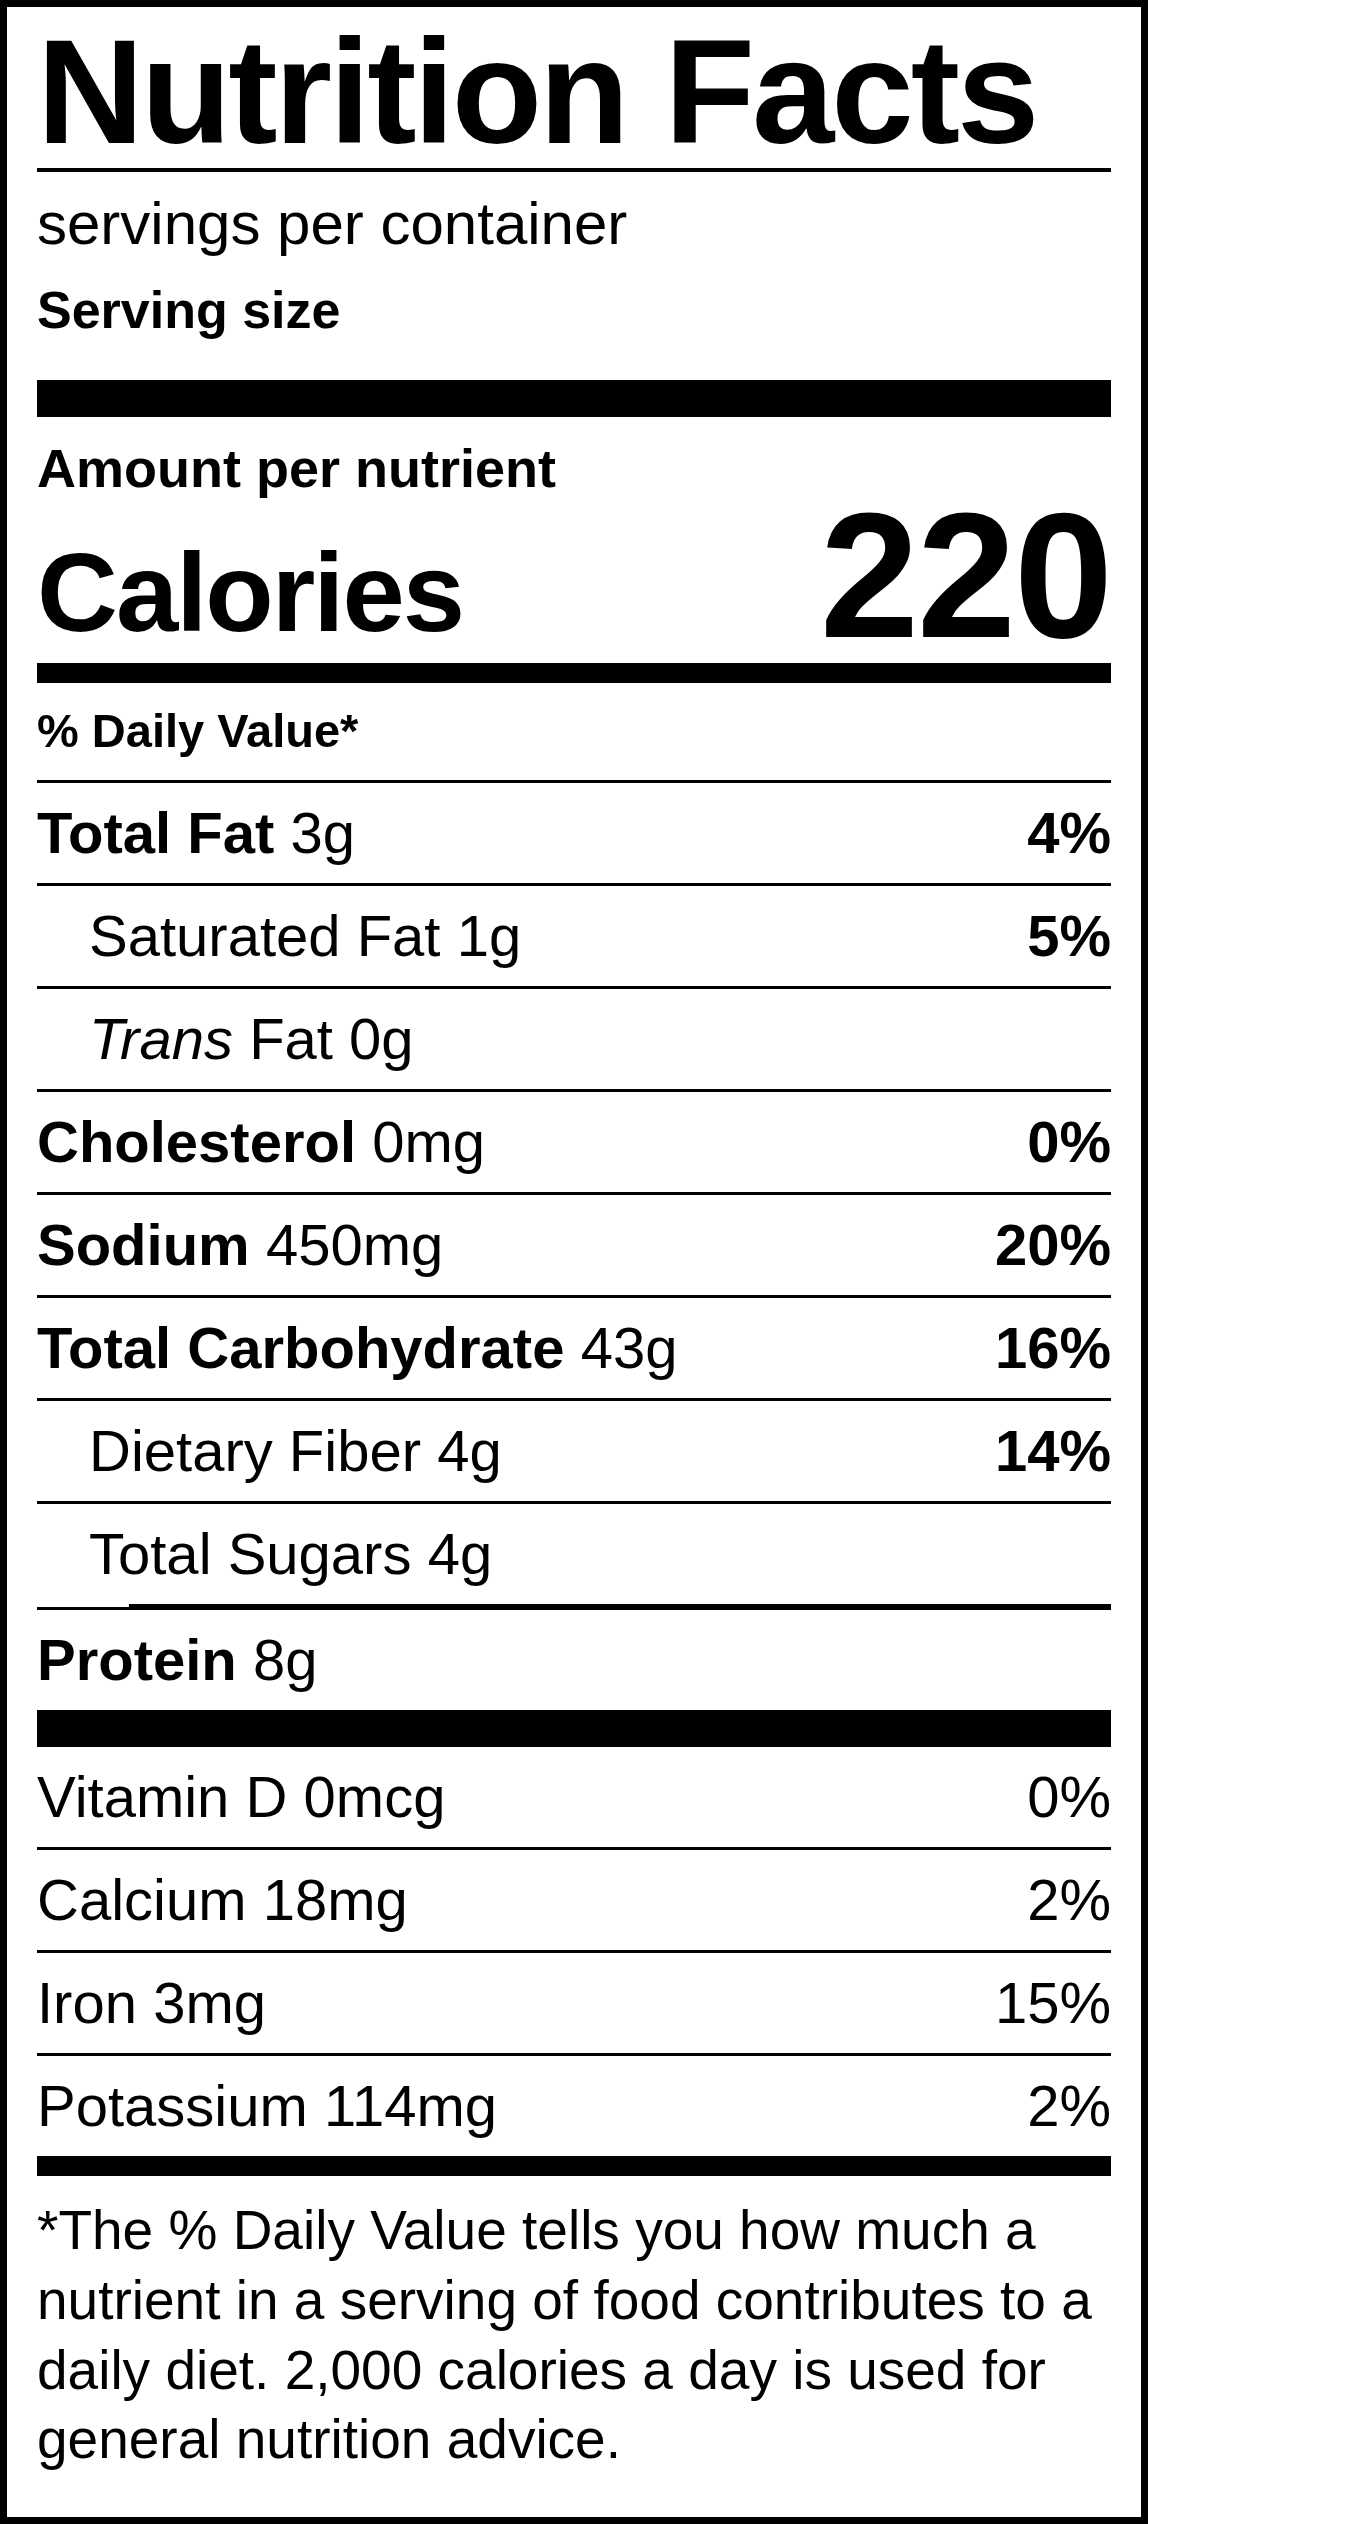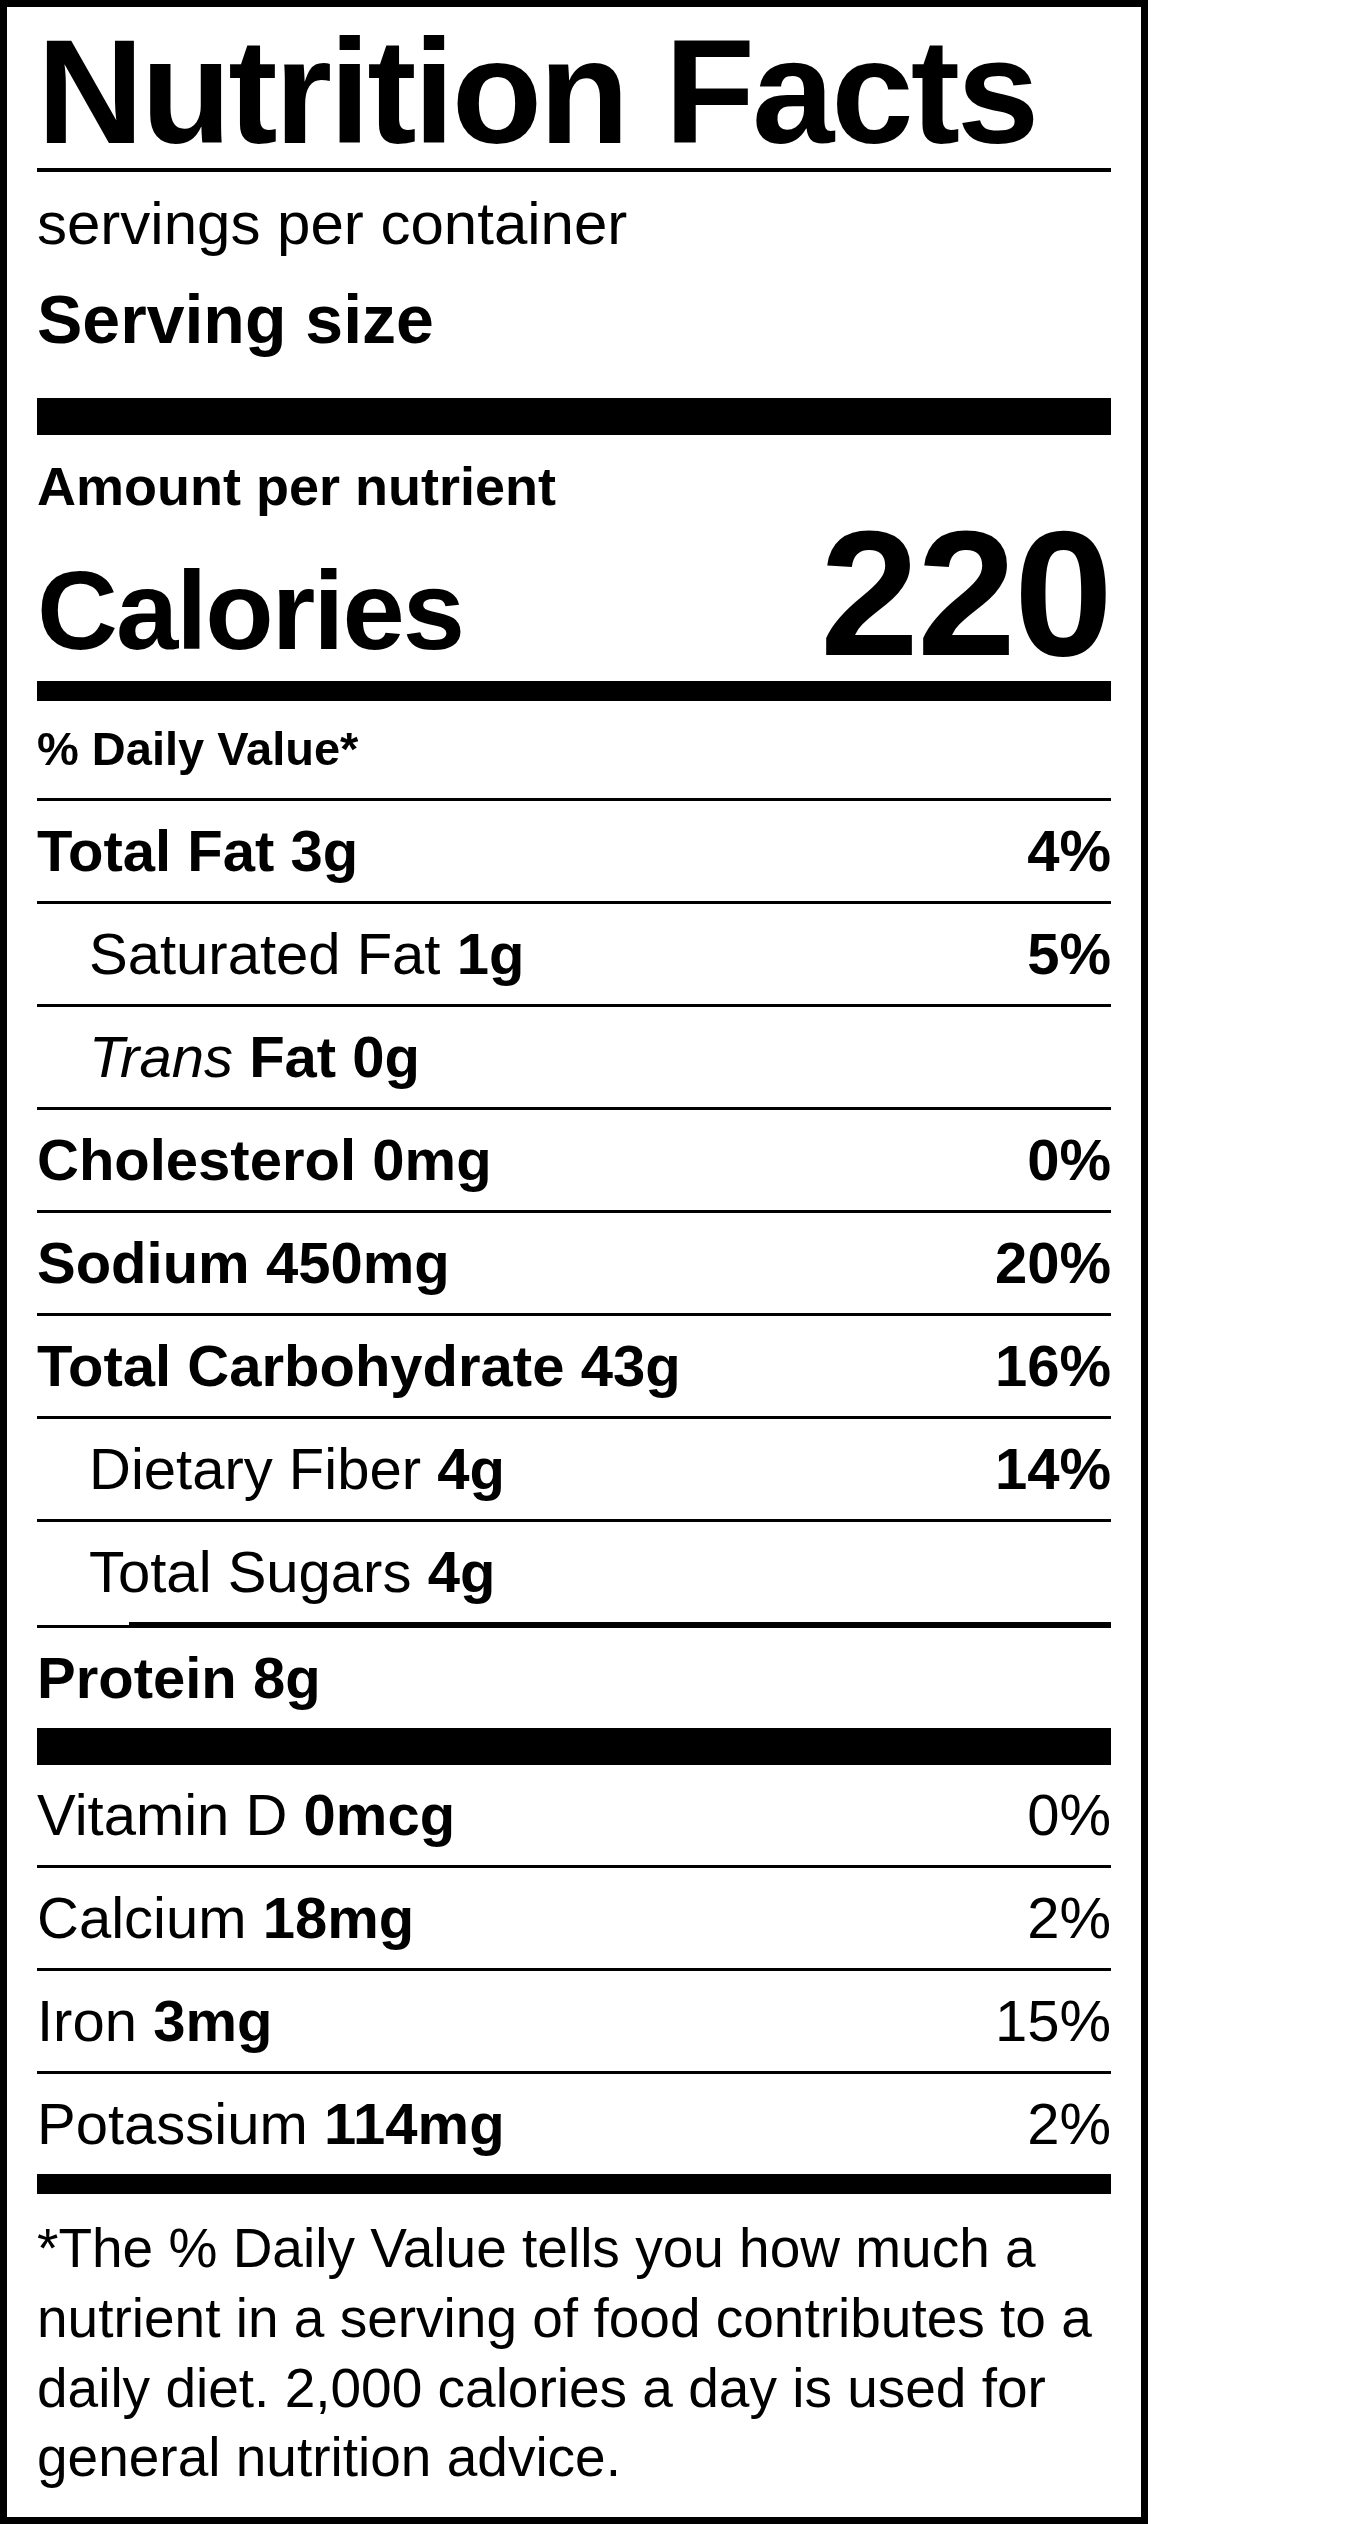--- a/index.html
+++ b/index.html
@@ -37,21 +37,21 @@
 
   .servings {
     font-size: 60px;
     line-height: 1.0;
     padding: 22px 0 8px 0;
   }
   .serving-row {
     display: flex;
     justify-content: space-between;
     align-items: baseline;
-    font-size: 68px;
+    font-size: 52px;
     font-weight: 700;
     padding: 18px 0 40px 0;
   }
   .aps {
     font-size: 54px;
     font-weight: 700;
     padding-top: 20px;
   }
   .cal-row {
     display: flex;
@@ -80,21 +80,21 @@
   }
   .row {
     display: flex;
     justify-content: space-between;
     align-items: baseline;
     font-size: 58px;
     line-height: 1;
     padding: 21px 0 21px 0;
   }
   .nm  { white-space: nowrap; }
-  .amt { margin-left: 0.28em; font-weight: 700; }
+  .amt { margin-left: 0.28em; font-weight: 400; }
   .b   { font-weight: 700; }
   .it  { font-style: italic; text-align: center; }
   .ind1 { padding-left: 52px; }
   .ind2 { padding-left: 92px; }
   .dv-bold { font-weight: 700; }
   .footnote {
     font-size: 55px;
     line-height: 1.27;
     padding-top: 20px;
     letter-spacing: 0;

